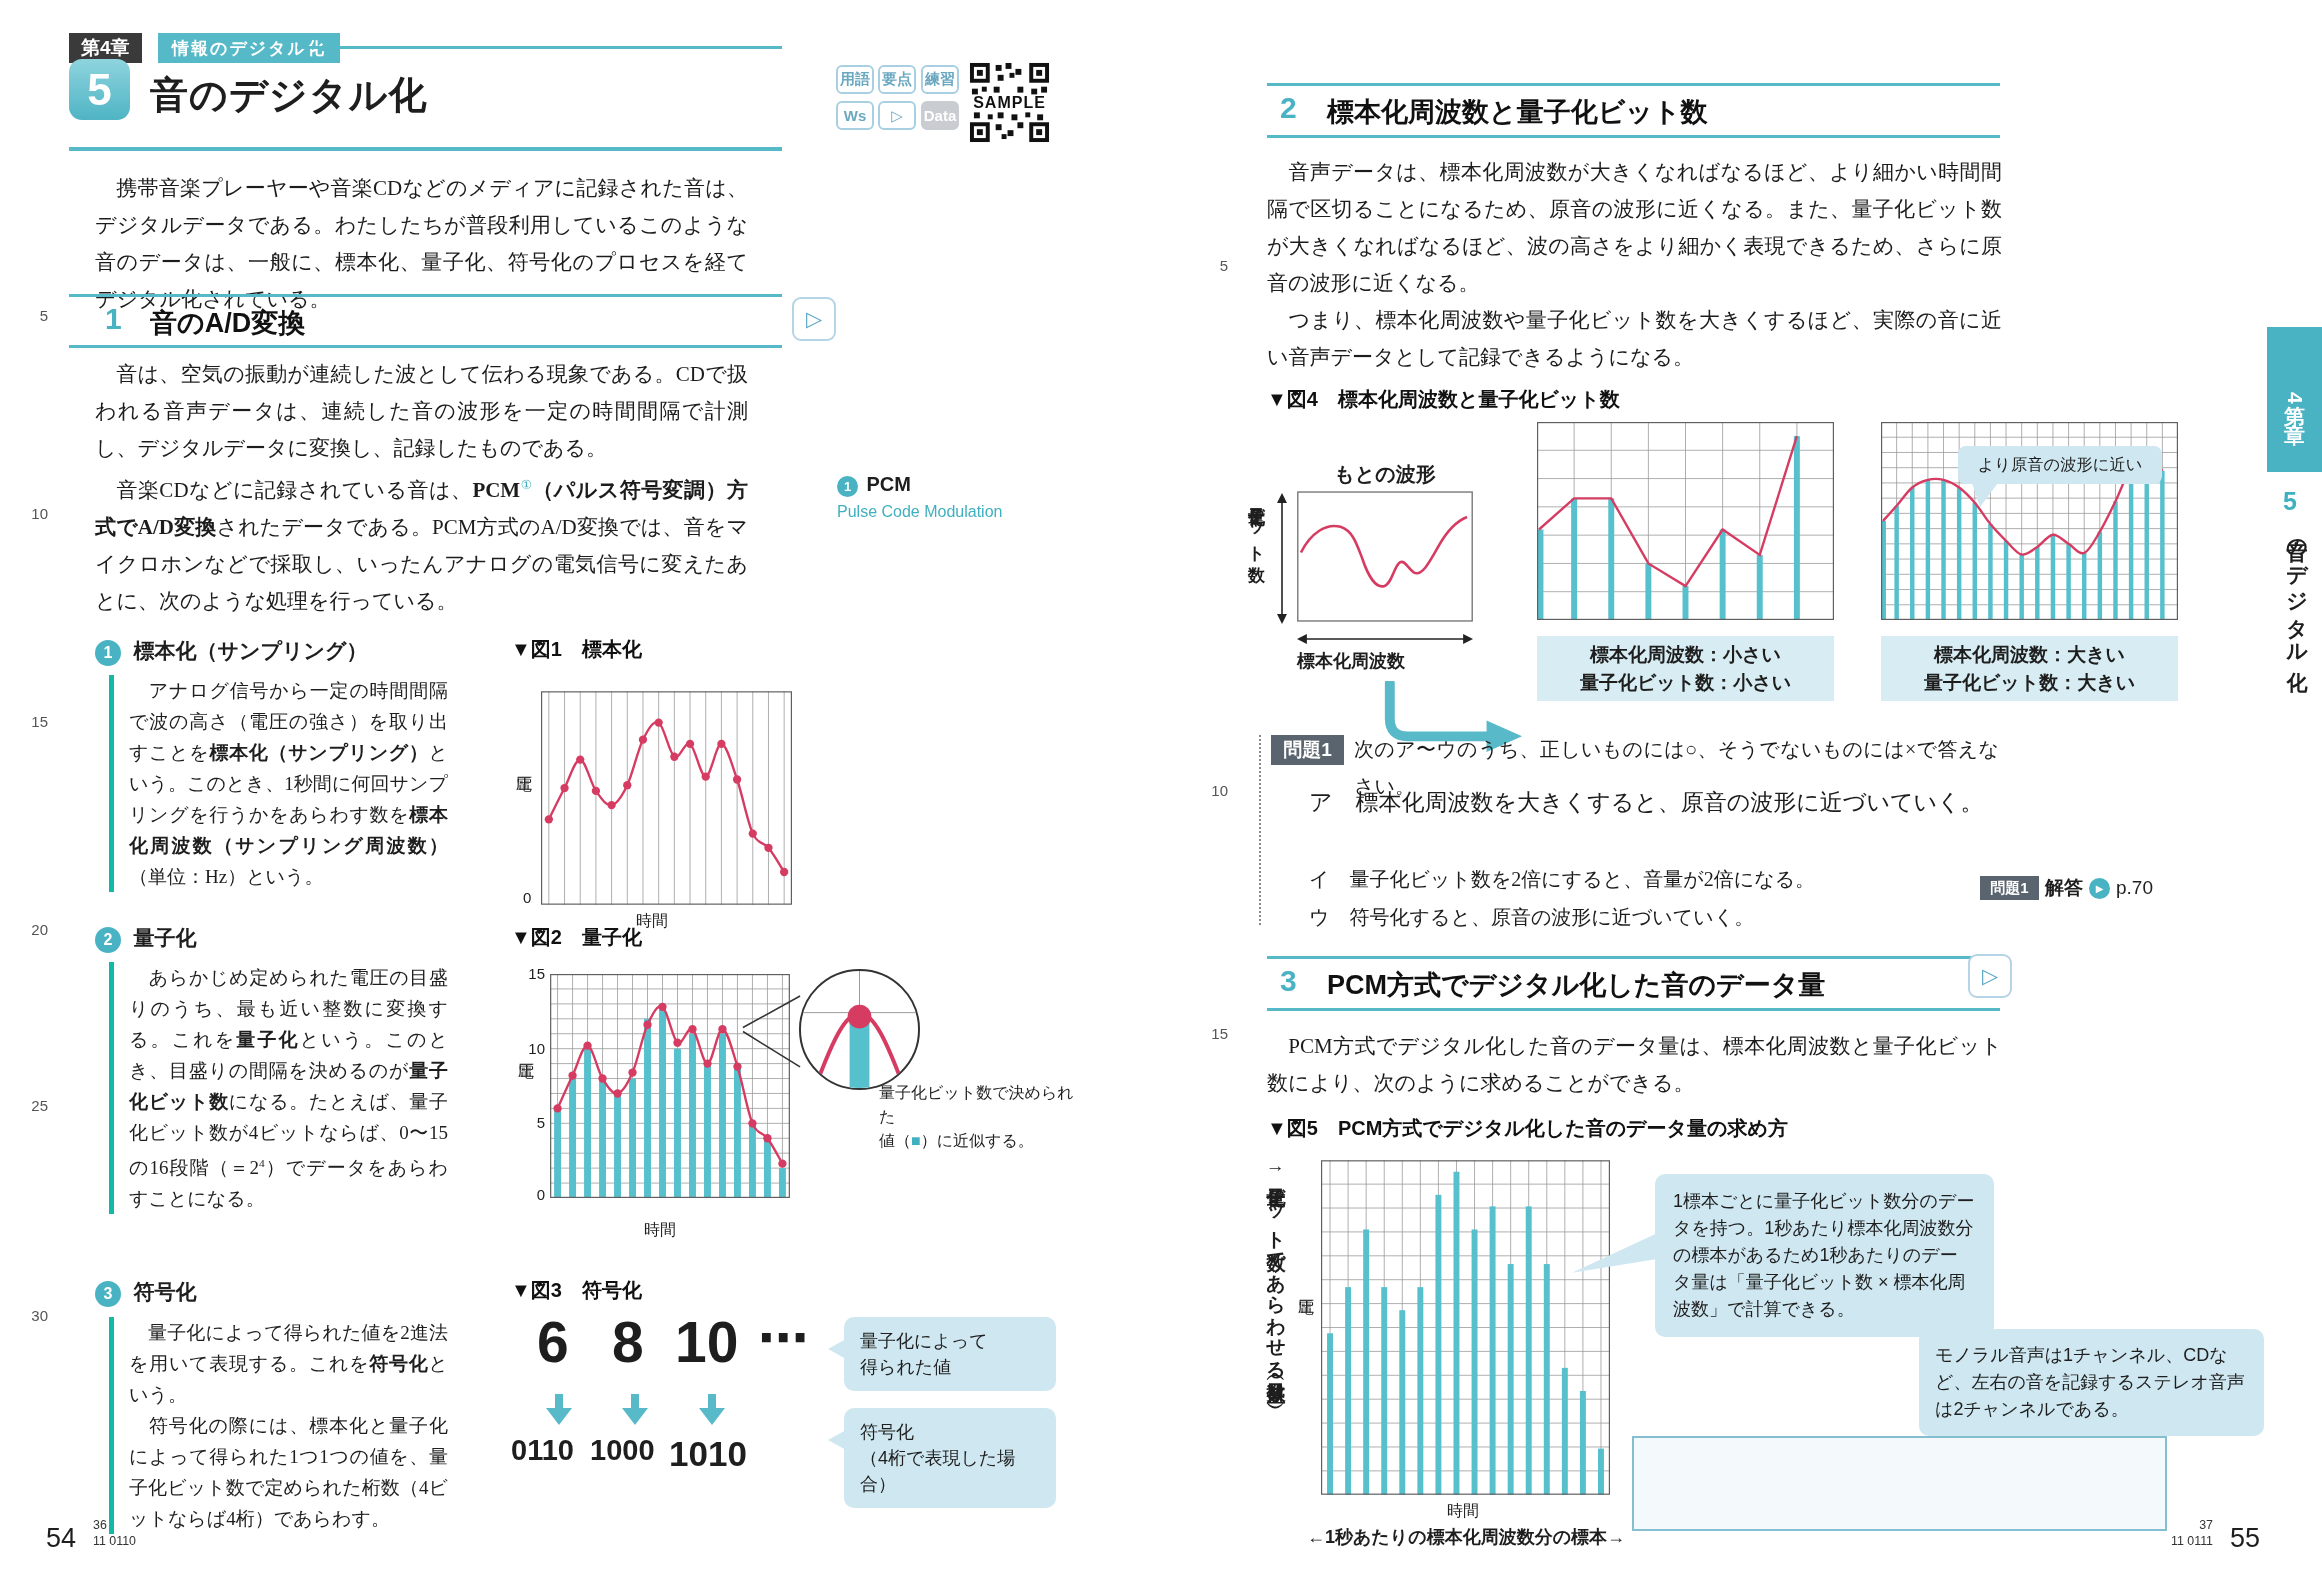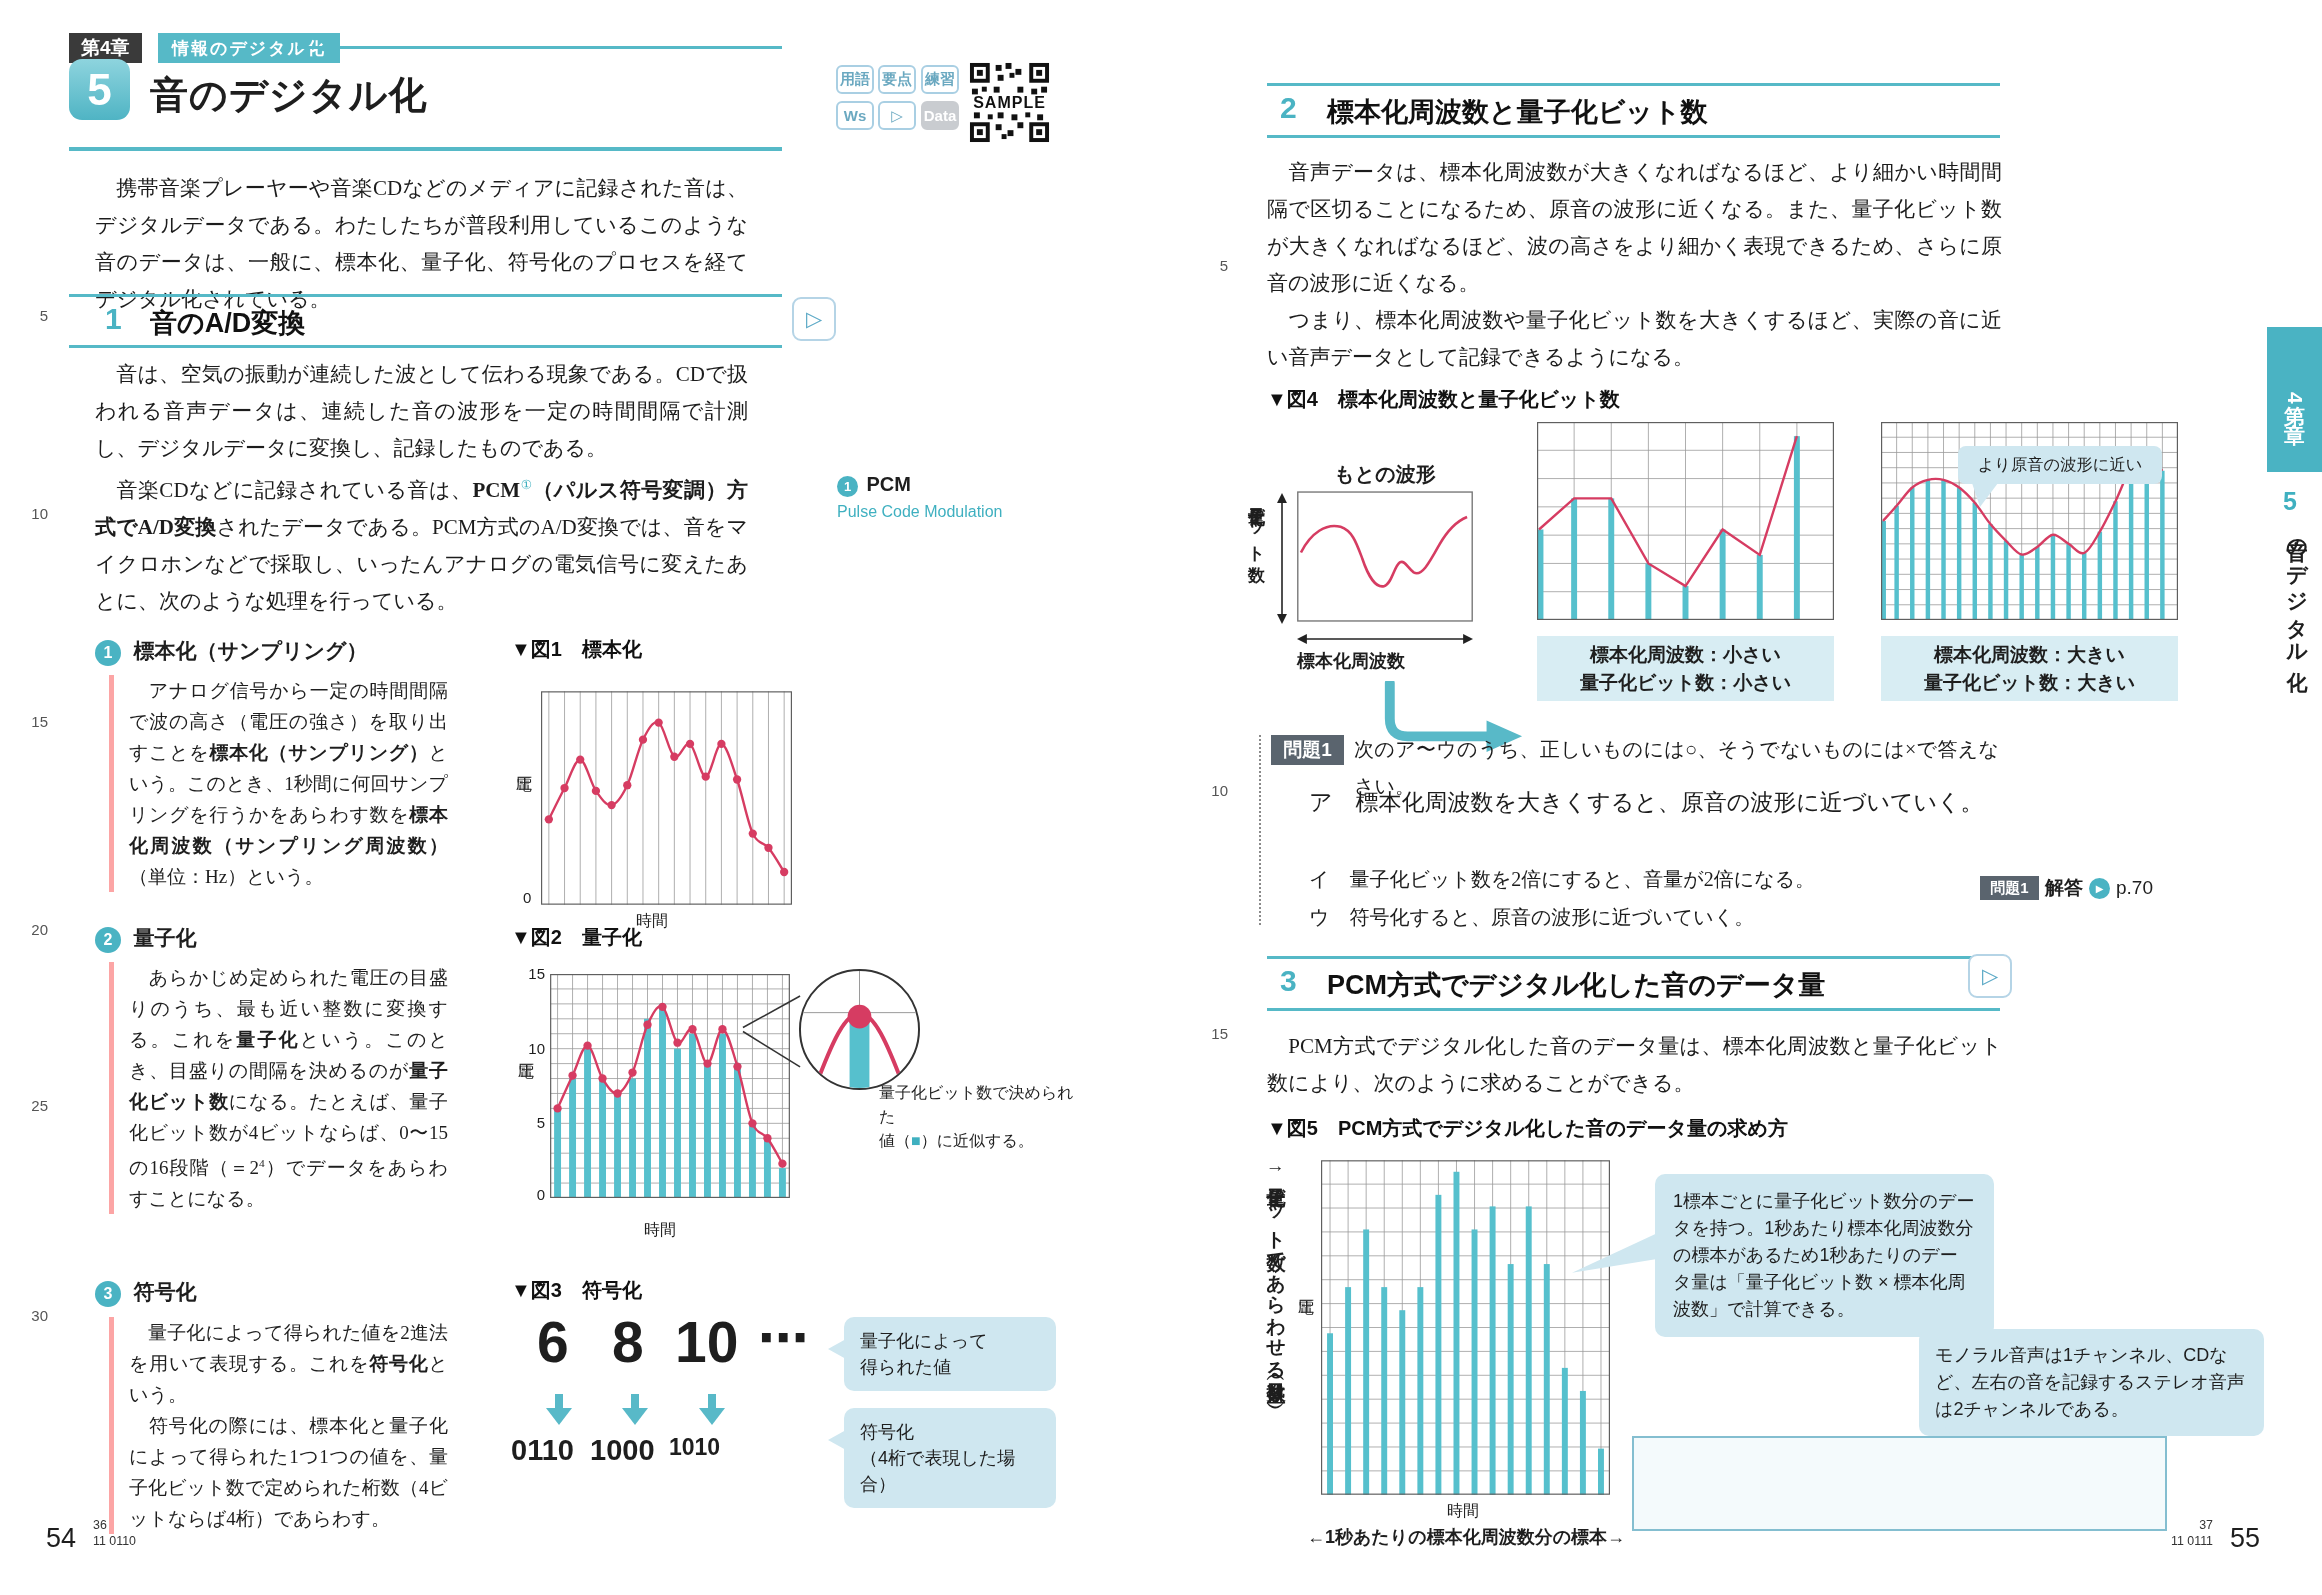--- a/index.html
+++ b/index.html
@@ -6,21 +6,21 @@
   html,body{background:#fff}
   body{width:2323px;height:1596px;position:relative;overflow:hidden;
        font-family:"Liberation Sans","DejaVu Sans",sans-serif;color:#1e1e1e}
   .abs{position:absolute}
   .b{font-weight:bold}
   .teal{color:#3fb0c0}
   .vtext{writing-mode:vertical-rl;text-orientation:mixed}
   .par{font-family:"Liberation Serif","DejaVu Serif",serif;font-size:21px;line-height:37px;
        white-space:pre-line;text-align:justify;color:#1c1c1c}
   .item-par{font-family:"Liberation Serif","DejaVu Serif",serif;font-size:19px;line-height:31px;
-       white-space:pre-line;text-align:justify;border-left:5px solid #fca5a5;padding-left:15px}
+       white-space:pre-line;text-align:justify;border-left:5px solid #14b8a6;padding-left:15px}
   .secline{height:3px;background:#56b9c7}
   .sec-no{font-weight:bold;font-size:30px;color:#4ab3c3}
   .sec-title{font-weight:bold;font-size:27px;color:#111}
   .figlabel{font-weight:bold;font-size:20px;color:#111}
   .icirc{width:26px;height:26px;border-radius:50%;background:#4ab3c3;color:#fff;
          font:bold 16px/26px "Liberation Sans",sans-serif;text-align:center;display:inline-block}
   .iheading{font-weight:bold;font-size:21px}
   .playbtn{width:44px;height:44px;border:2px solid #b5d4e6;border-radius:9px;background:#fff;
            display:flex;align-items:center;justify-content:center;color:#5ba9c6;font-size:21px}
   .toolbtn{width:38px;height:29px;border:2px solid #a9cfe3;border-radius:6px;background:#fff;
@@ -298,21 +298,21 @@
 <svg class="abs" style="left:622px;top:1394px" width="26" height="32" viewBox="0 0 26 32">
     <rect x="9" y="0" width="8" height="15" fill="#58b9c8"></rect>
     <polygon points="0,14 26,14 13,31" fill="#58b9c8"></polygon>
   </svg>
 <svg class="abs" style="left:699px;top:1394px" width="26" height="32" viewBox="0 0 26 32">
     <rect x="9" y="0" width="8" height="15" fill="#58b9c8"></rect>
     <polygon points="0,14 26,14 13,31" fill="#58b9c8"></polygon>
   </svg>
 <div class="abs b" style="left:511px;top:1434px;font-size:29px">0110</div>
 <div class="abs b" style="left:590px;top:1434px;font-size:29px">1000</div>
-<div class="abs b" style="left:669px;top:1434px;font-size:23px">1010</div>
+<div class="abs b" style="left:669px;top:1434px;font-size:35px">1010</div>
 
 <div class="abs tailL" style="left:828px;top:1339px"></div>
 <div class="abs callout" style="left:844px;top:1317px;width:212px;padding:11px 16px;font-size:18px;line-height:26px">量子化によって
 得られた値</div>
 <div class="abs tailL" style="left:828px;top:1430px"></div>
 <div class="abs callout" style="left:844px;top:1408px;width:212px;padding:11px 16px;font-size:18px;line-height:26px">符号化
 （4桁で表現した場合）</div>
 
 <div class="abs" style="left:46px;top:1523px;font-size:27px">54</div>
 <div class="abs" style="left:93px;top:1517px;font-size:12.4px;line-height:16px;color:#333">

